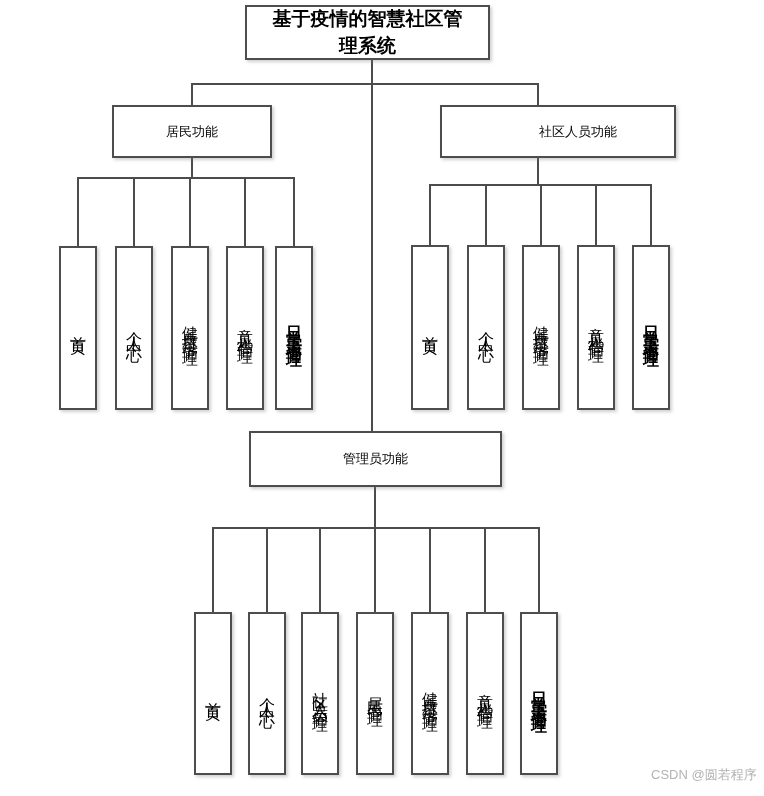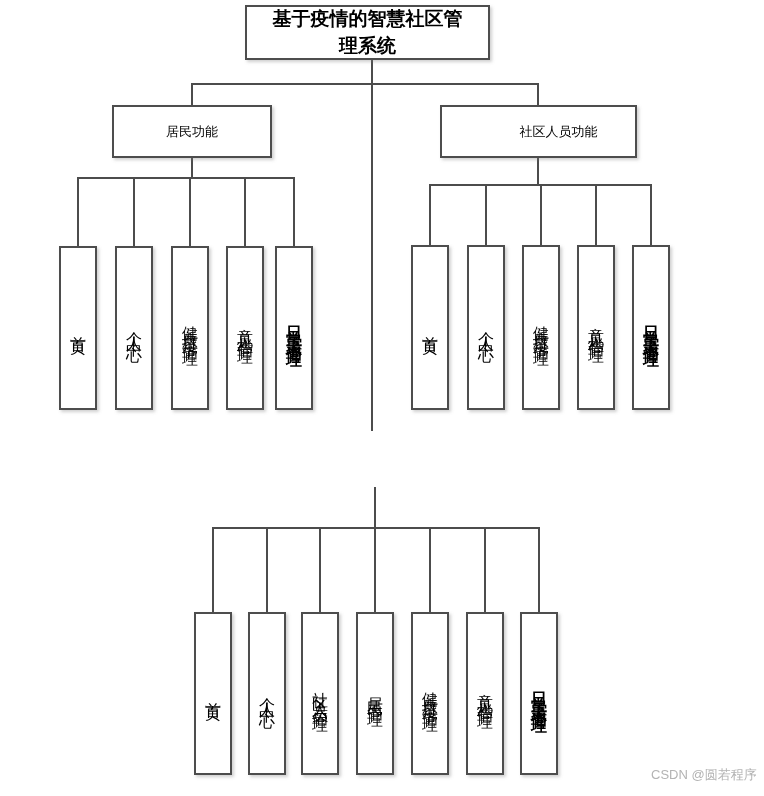--- a/index.html
+++ b/index.html
@@ -98,22 +98,25 @@
   <div class="vl" style="left:538px; top:527px; height:85px;"></div>
 
   <div class="box title-box" style="left:245px; top:5px; width:245px; height:55px;">
     <span>基于疫情的智慧社区管</span>
     <span>理系统</span>
   </div>
 
   <div class="box hdr" style="left:112px; top:105px; width:160px; height:53px;">
     <span>居民功能</span>
   </div>
-  <div class="box hdr" style="left:440px; top:105px; width:197px; height:53px;padding-left:40px;">
+  <div class="box hdr" style="left:440px; top:105px; width:236px; height:53px;padding-left:40px;">
     <span>社区人员功能</span>
+  </div>
+  <div class="box hdr" style="left:249px; top:431px; width:253px; height:56px;">
+    <span>管理员功能</span>
   </div>
 
   <div class="box" style="left:59px; top:246px; width:38px; height:164px;">
     <span class="vt">首页</span>
   </div>
   <div class="box" style="left:115px; top:246px; width:38px; height:164px;">
     <span class="vt">个人中心</span>
   </div>
   <div class="box" style="left:171px; top:246px; width:38px; height:164px;">
     <span class="vt">健康打卡管理</span>

